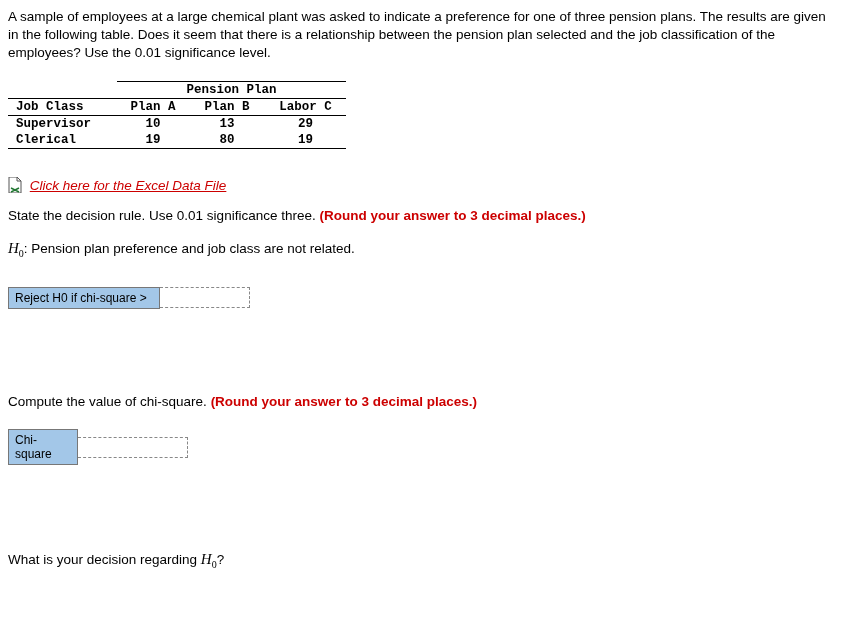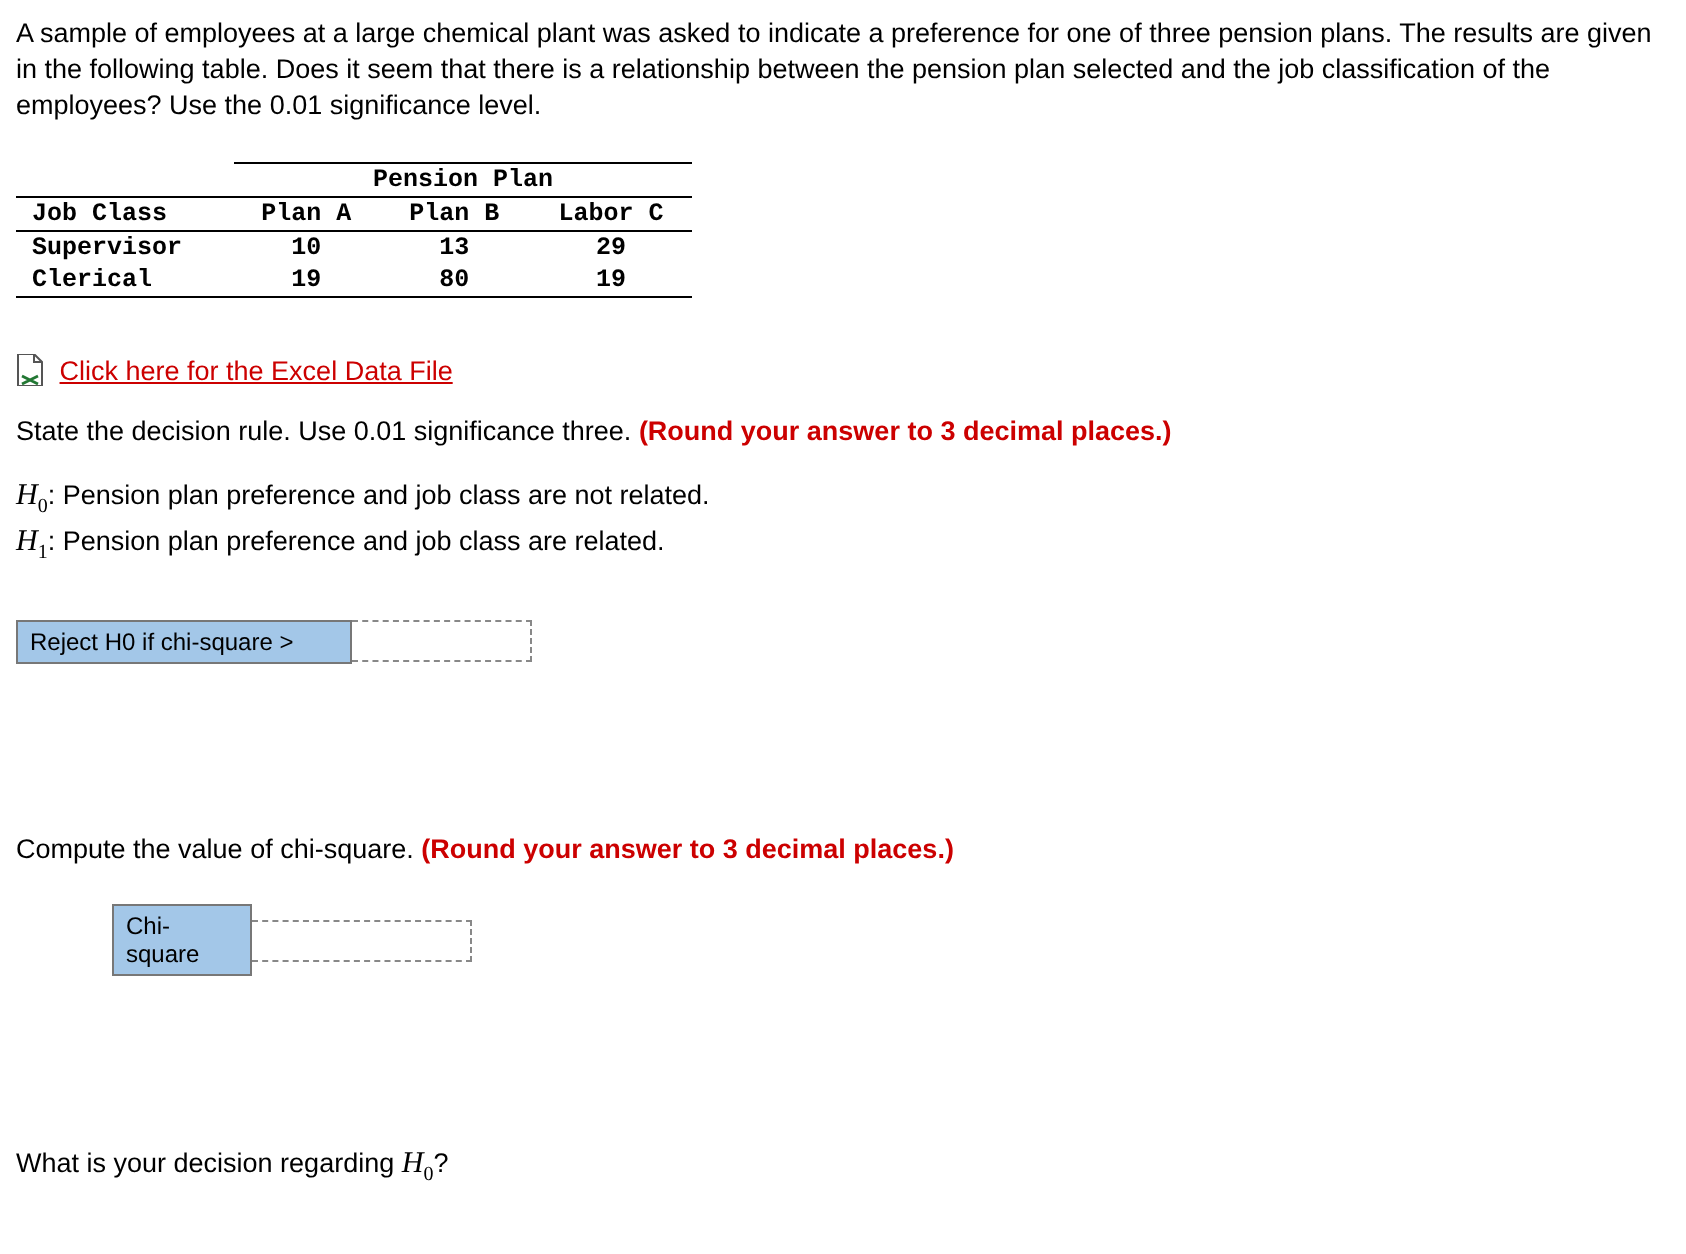--- a/index.html
+++ b/index.html
@@ -24,21 +24,21 @@
   .data-table td, .data-table th {
     padding: 1px 8px;
     text-align: center;
     border-right: 2px solid transparent;
     font-weight: bold;
   }
   .data-table .leftcol { text-align: left; }
   .hr-row td { padding:0; }
   .hr-line { border-top: 1px solid #000; height:0; }
 
-  .excel-link { margin-top: 28px; }
+  .excel-link { margin-top: 28px; font-style: italic; }
   .excel-link a { color: #cc0000; text-decoration: underline; font-size: 13.5px; }
   .excel-icon {
     display:inline-block; width:14px; height:16px;
     position:relative; margin-right:4px; vertical-align:-3px;
   }
   .excel-icon svg { width:14px; height:16px; }
 
   .q { margin-top: 14px; line-height:1.4; }
   .red-bold { color:#cc0000; font-weight:bold; }
   .ital { font-style: italic; font-family: Liberation Serif, serif; font-size:15px;}
@@ -142,35 +142,34 @@
   </span>
   <a href="#">Click here for the Excel Data File</a>
 </div>
 
 <div class="q">
   <span>State the decision rule. Use 0.01 significance three. </span><span class="red-bold">(Round your answer to 3 decimal places.)</span>
 </div>
 
 <div class="q" style="margin-top:12px;">
   <div><span class="ital">H<span class="sub">0</span></span><span>: Pension plan preference and job class are not related.</span></div>
-  <div><span class="ital">H<span class="sub">1</span></span><span>: Pension plan preference and job class are related.</span></div>
 </div>
 
 <div class="answer-row" style="margin-top:26px;">
-  <span class="blue-cell" style="width:168px;">Reject H0 if chi-square &gt;</span>
+  <span class="blue-cell" style="width:152px;">Reject H0 if chi-square &gt;</span>
   <input class="input-cell" value="" style="">
 </div>
 
 <div class="spacer"></div>
 
 <div class="q">
   <span>Compute the value of chi-square. </span><span class="red-bold">(Round your answer to 3 decimal places.)</span>
 </div>
 
-<div class="answer-row" style="margin-top:18px;margin-left:48px;">
+<div class="answer-row" style="margin-top:18px;">
   <span class="blue-cell" style="width:70px;">Chi-square</span>
   <span class="input-cell2"></span>
 </div>
 
 <div class="spacer"></div>
 
 <div class="q">
   <span>What is your decision regarding </span><span class="ital">H<span class="sub">0</span></span>?
 </div>
 

